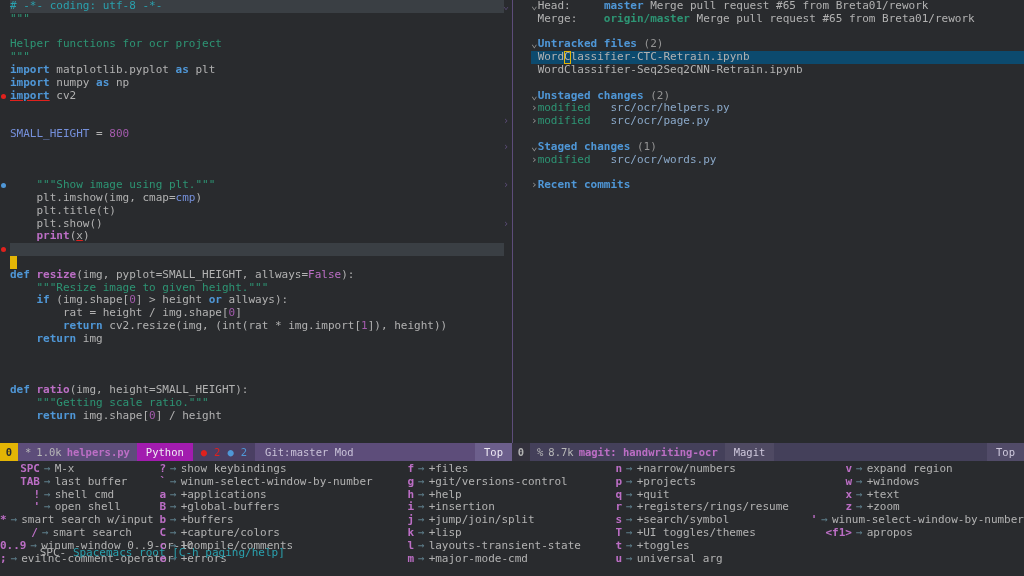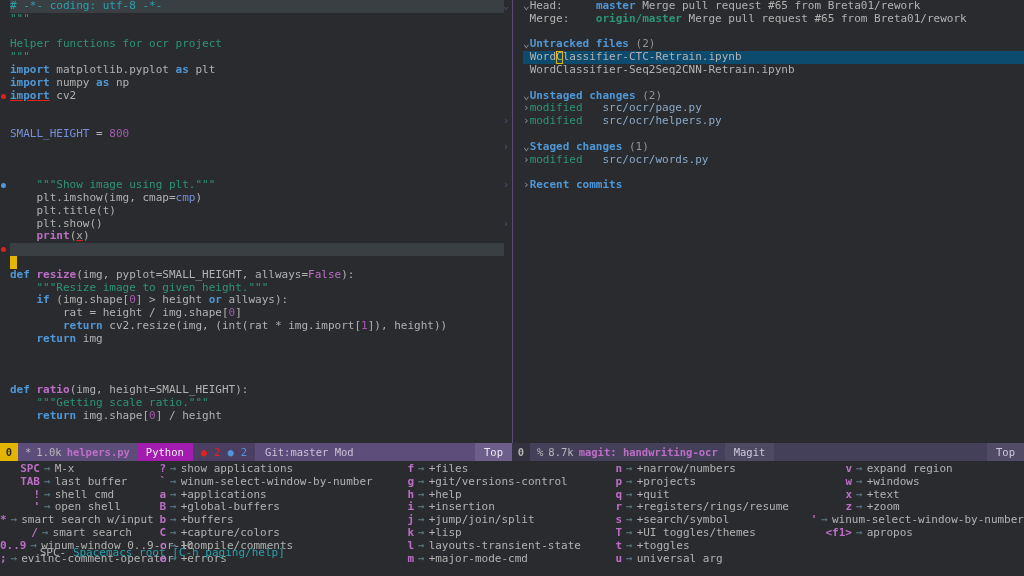--- a/index.html
+++ b/index.html
@@ -17,21 +17,21 @@
   .pane-left{width:512px;}
   .pane-right{width:512px;border-left:1px solid #5d4d7a;box-sizing:border-box;}
 
   .fringe{position:absolute;left:0;top:0;width:10px;height:443px;}
   .buf{position:absolute;left:10px;top:0;right:8px;top:0;}
   .rbuf{position:absolute;left:10px;top:0;right:0;}
 
   .line{height:12.8px;white-space:pre;color:#b2b2b2;}
   .line.hl{background:#3a3f44;}
   .rline.hl{background:#0c4a6e;}
-  .rline{height:12.8px;white-space:pre;color:#b2b2b2;}
+  .rline{height:12.8px;white-space:pre;color:#b2b2b2;margin-left:8px;}
 
   
   .kw{color:#4f97d7;font-weight:bold;}     
   .kw2{color:#bc6ec5;}                      
   .fn{color:#bc6ec5;font-weight:bold;}      
   .cmt{color:#2aa1ae;}                      
   .str{color:#2d9574;}                      
   .num{color:#a45bad;}                      
   .var{color:#7590db;}                      
   .pun{color:#b2b2b2;}
@@ -153,22 +153,22 @@
     <div class="pane pane-right">
       <div class="rbuf" id="magit-body">
           <div class="rline"><span class="mg-arrow">⌄</span><span class="mg-dim">Head:</span><span class="mg-dim">     </span><span class="mg-branch">master</span><span class="mg-dim"> Merge pull request #65 from Breta01/rework</span></div>
           <div class="rline"><span class="mg-dim"> Merge:</span><span class="mg-dim">    </span><span class="mg-remote">origin/master</span><span class="mg-dim"> Merge pull request #65 from Breta01/rework</span></div>
           <div class="rline">&nbsp;</div>
           <div class="rline"><span class="mg-arrow">⌄</span><span class="mg-sec">Untracked files</span><span class="mg-count"> (2)</span></div>
           <div class="rline hl" style="position: relative;"><span class="mg-dim"> </span><span class="mg-dim">WordClassifier-CTC-Retrain.ipynb</span><span class="curbox" style="left: 33px; top: 0px;"></span></div>
           <div class="rline"><span class="mg-dim"> </span><span class="mg-dim">WordClassifier-Seq2Seq2CNN-Retrain.ipynb</span></div>
           <div class="rline">&nbsp;</div>
           <div class="rline"><span class="mg-arrow">⌄</span><span class="mg-sec">Unstaged changes</span><span class="mg-count"> (2)</span></div>
+          <div class="rline"><span class="mg-arrow">›</span><span class="mg-mod">modified</span><span class="mg-dim">   </span><span class="mg-file">src/ocr/helpers.py</span></div>
           <div class="rline"><span class="mg-arrow">›</span><span class="mg-mod">modified</span><span class="mg-dim">   </span><span class="mg-file">src/ocr/page.py</span></div>
-          <div class="rline"><span class="mg-arrow">›</span><span class="mg-mod">modified</span><span class="mg-dim">   </span><span class="mg-file">src/ocr/helpers.py</span></div>
           <div class="rline">&nbsp;</div>
           <div class="rline"><span class="mg-arrow">⌄</span><span class="mg-sec">Staged changes</span><span class="mg-count"> (1)</span></div>
           <div class="rline"><span class="mg-arrow">›</span><span class="mg-mod">modified</span><span class="mg-dim">   </span><span class="mg-file">src/ocr/words.py</span></div>
           <div class="rline">&nbsp;</div>
           <div class="rline"><span class="mg-arrow">›</span><span class="mg-sec">Recent commits</span></div>
         </div>
     </div>
 
   </div>
 
@@ -215,21 +215,21 @@
           <div class="wk-row"><span class="wk-key" style="width:40px">SPC</span><span class="wk-sep">→</span><span class="wk-desc">M-x</span></div>
           <div class="wk-row"><span class="wk-key" style="width:40px">TAB</span><span class="wk-sep">→</span><span class="wk-desc">last buffer</span></div>
           <div class="wk-row"><span class="wk-key" style="width:40px">!</span><span class="wk-sep">→</span><span class="wk-desc">shell cmd</span></div>
           <div class="wk-row"><span class="wk-key" style="width:40px">'</span><span class="wk-sep">→</span><span class="wk-desc">open shell</span></div>
           <div class="wk-row"><span class="wk-key" style="width:40px">*</span><span class="wk-sep">→</span><span class="wk-desc">smart search w/input</span></div>
           <div class="wk-row"><span class="wk-key" style="width:40px">/</span><span class="wk-sep">→</span><span class="wk-desc">smart search</span></div>
           <div class="wk-row"><span class="wk-key" style="width:40px">0..9</span><span class="wk-sep">→</span><span class="wk-desc">winum-window 0..9-or-10</span></div>
           <div class="wk-row"><span class="wk-key" style="width:40px">;</span><span class="wk-sep">→</span><span class="wk-desc">evilnc-comment-operator</span></div>
         </div>
         <div class="wk-col" style="width: 258px;">
-          <div class="wk-row"><span class="wk-key" style="width:34px">?</span><span class="wk-sep">→</span><span class="wk-desc">show applications</span></div>
+          <div class="wk-row"><span class="wk-key" style="width:34px">?</span><span class="wk-sep">→</span><span class="wk-desc">show keybindings</span></div>
           <div class="wk-row"><span class="wk-key" style="width:34px">`</span><span class="wk-sep">→</span><span class="wk-desc">winum-select-window-by-number</span></div>
           <div class="wk-row"><span class="wk-key" style="width:34px">a</span><span class="wk-sep">→</span><span class="wk-desc">+applications</span></div>
           <div class="wk-row"><span class="wk-key" style="width:34px">B</span><span class="wk-sep">→</span><span class="wk-desc">+global-buffers</span></div>
           <div class="wk-row"><span class="wk-key" style="width:34px">b</span><span class="wk-sep">→</span><span class="wk-desc">+buffers</span></div>
           <div class="wk-row"><span class="wk-key" style="width:34px">C</span><span class="wk-sep">→</span><span class="wk-desc">+capture/colors</span></div>
           <div class="wk-row"><span class="wk-key" style="width:34px">c</span><span class="wk-sep">→</span><span class="wk-desc">+compile/comments</span></div>
           <div class="wk-row"><span class="wk-key" style="width:34px">e</span><span class="wk-sep">→</span><span class="wk-desc">+errors</span></div>
         </div>
         <div class="wk-col" style="width: 208px;">
           <div class="wk-row"><span class="wk-key" style="width:24px">f</span><span class="wk-sep">→</span><span class="wk-desc">+files</span></div>

